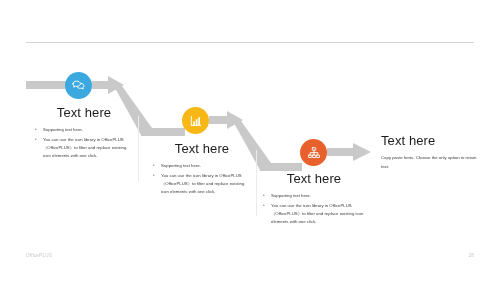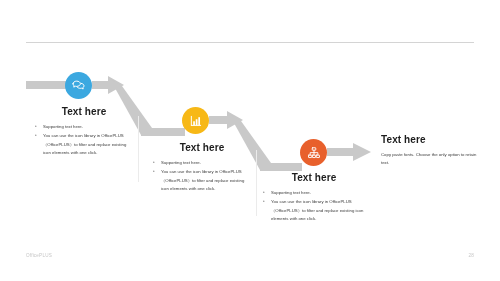--- a/index.html
+++ b/index.html
@@ -58,22 +58,22 @@
   #badge-1 { left: 65px;  top: 72px;  background: #3BA8E0; }
   #badge-2 { left: 182px; top: 107px; background: #F7B816; }
   #badge-3 { left: 300px; top: 139px; background: #E8602C; }
 
   
   .block {
     position: absolute;
     box-sizing: border-box;
   }
   .block .heading {
-    font-size: 10px;
-    font-weight: bold;
+    font-size: 13px;
+    font-weight: normal;
     color: #1d1d1d;
     letter-spacing: 0.1px;
     margin: 0 0 6px 0;
     line-height: 1.1;
   }
   .block .heading.center { text-align: center; }
 
   ul.bullets {
     list-style: none;
     margin: 0;

